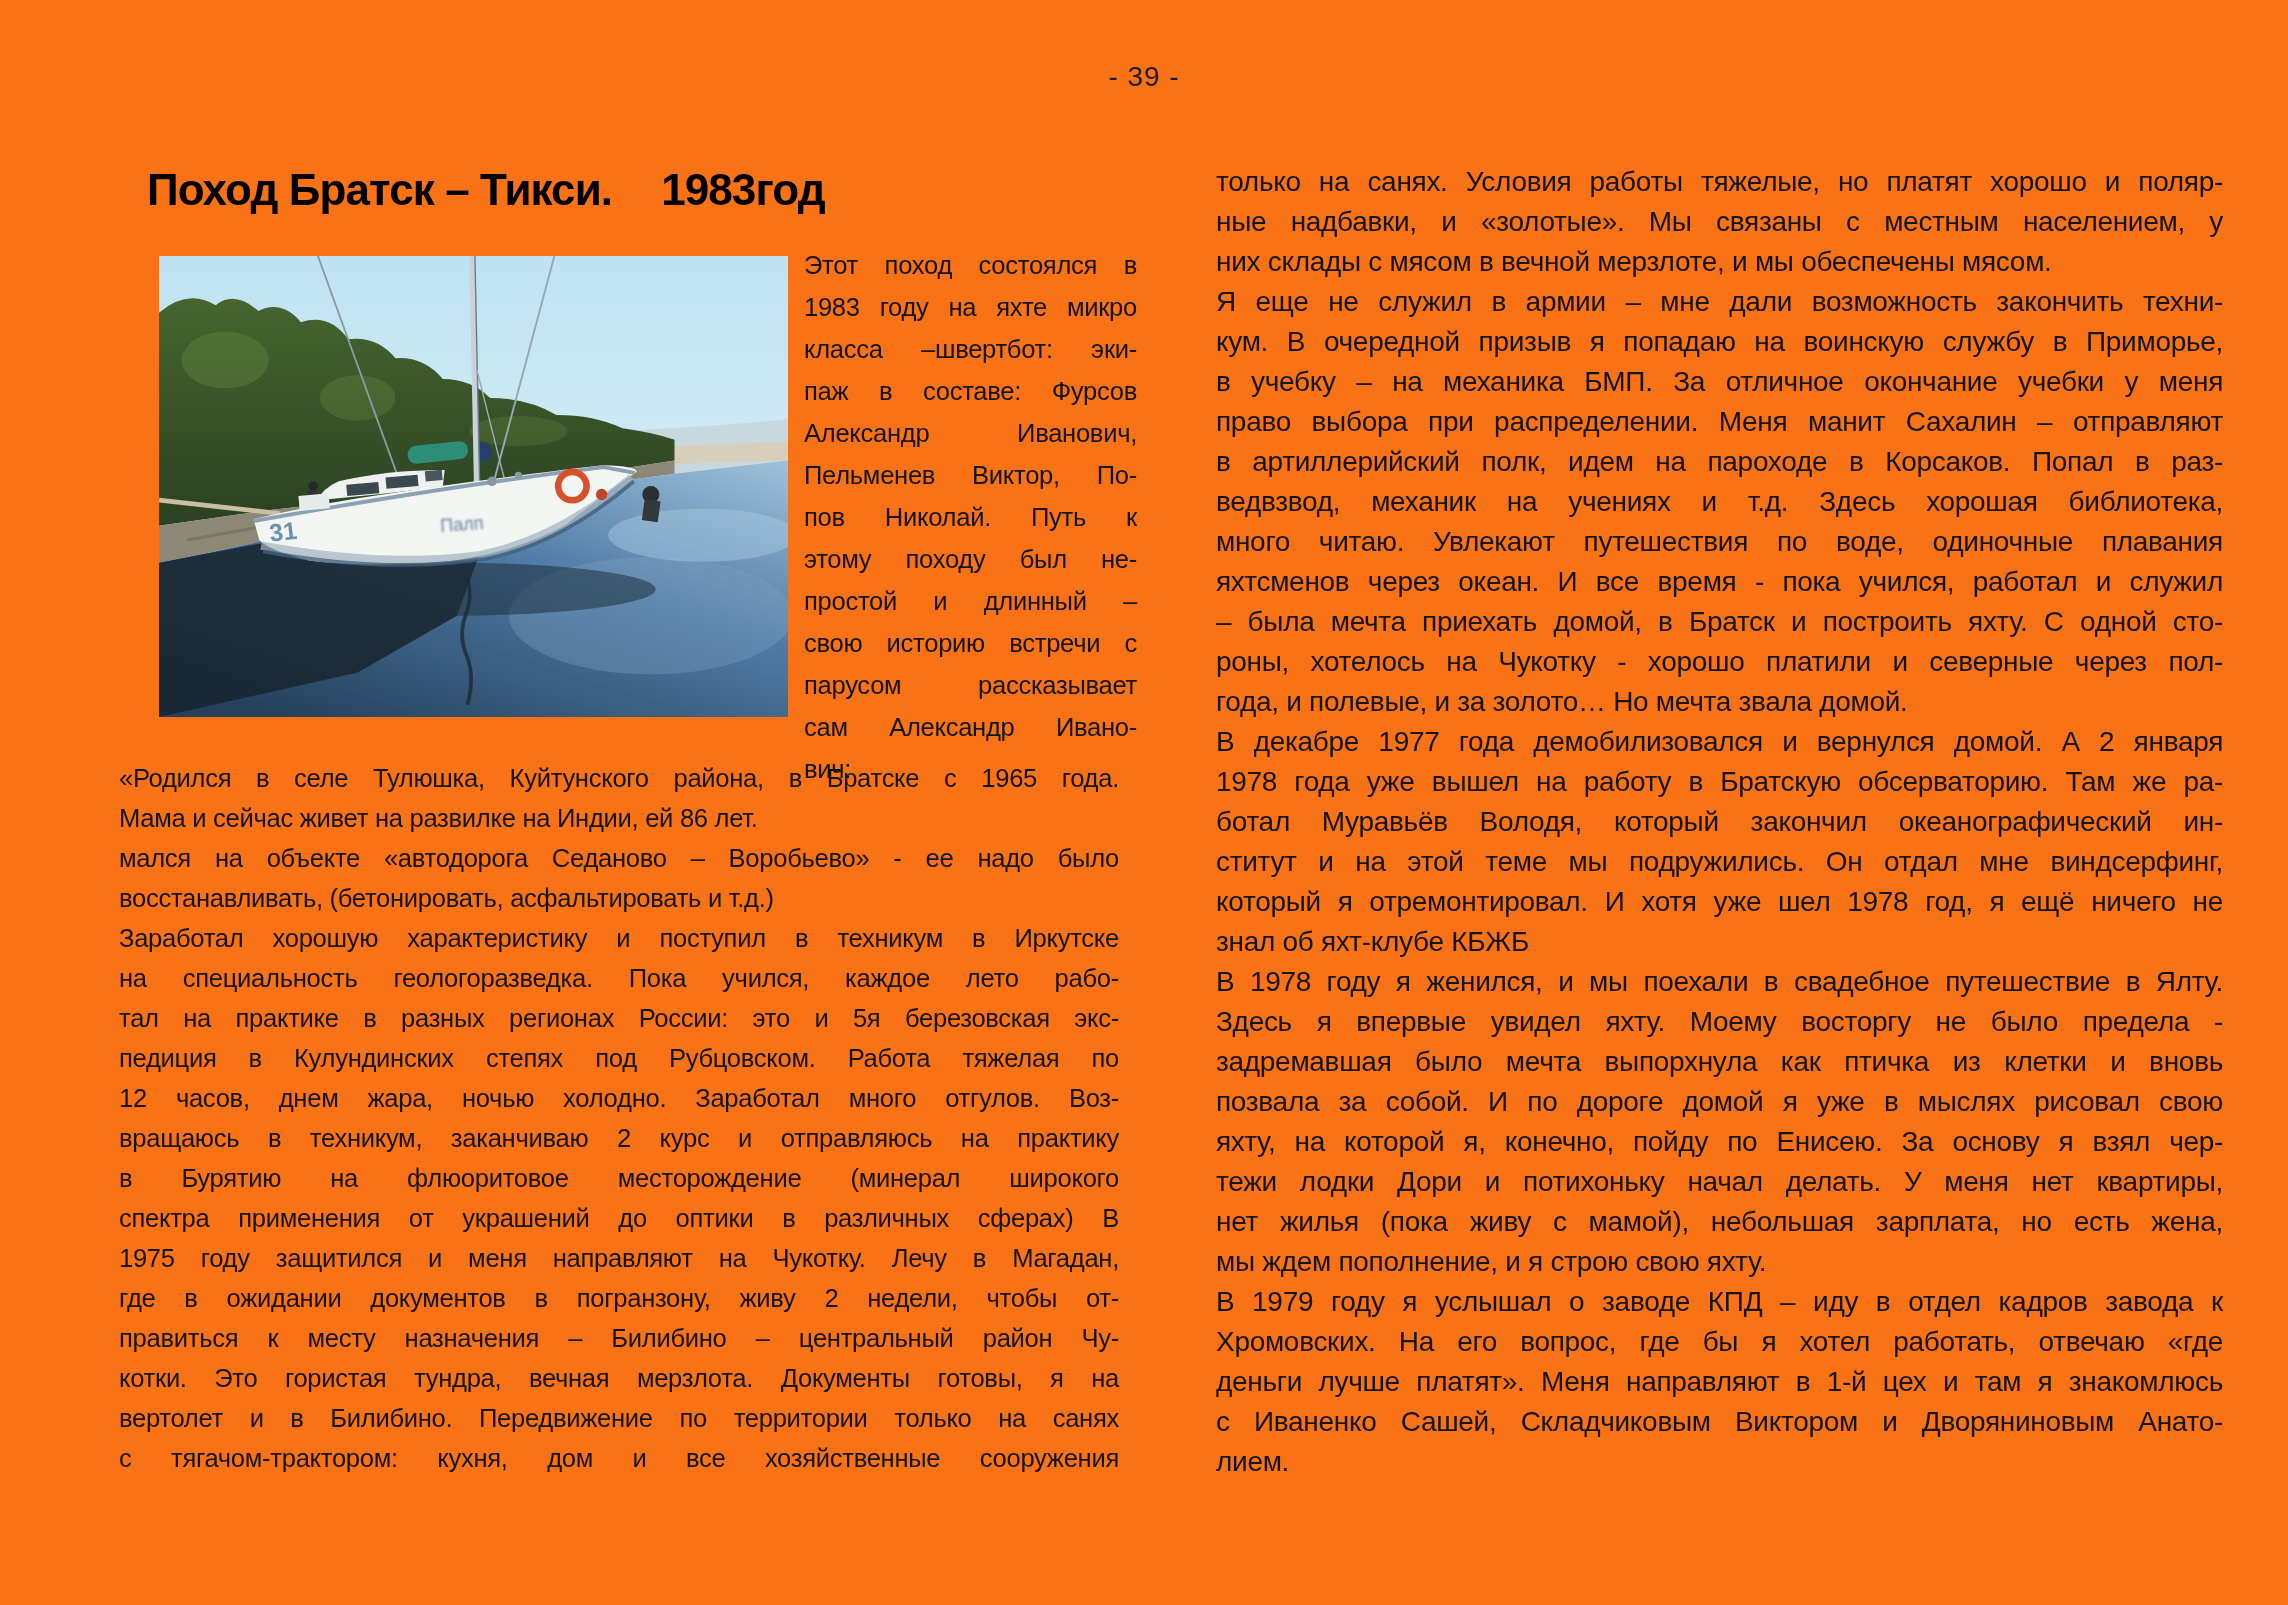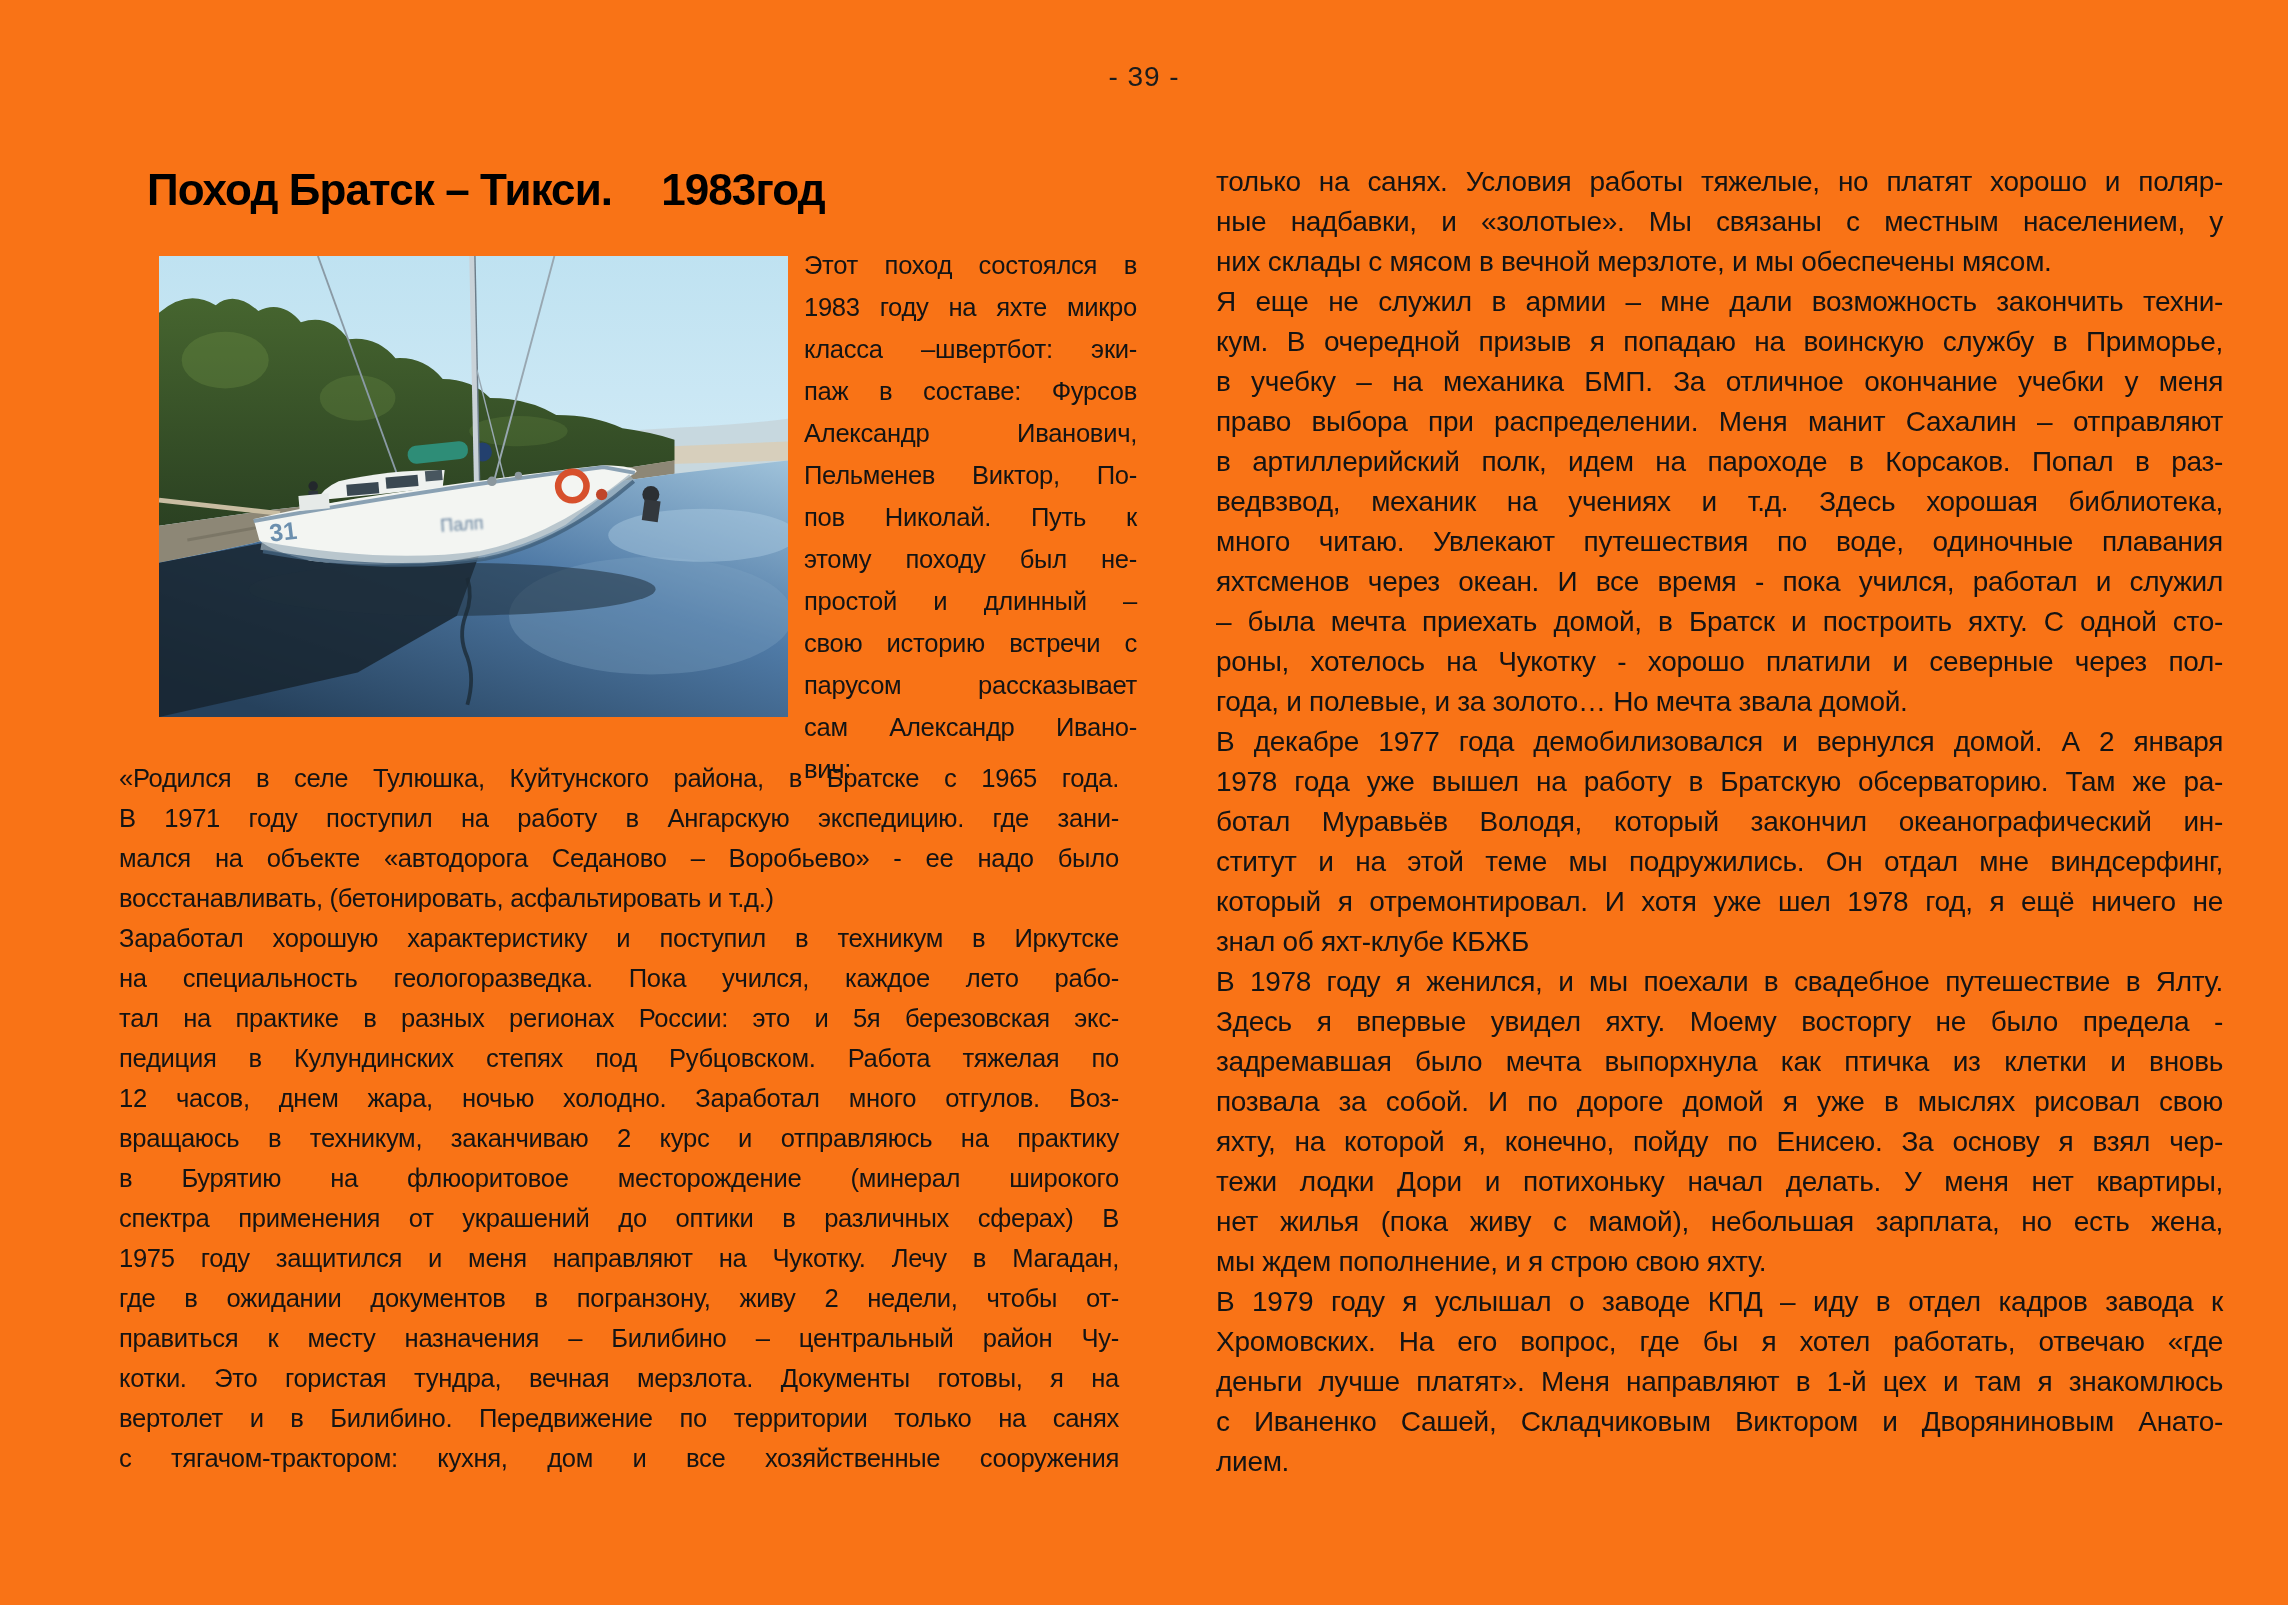--- a/index.html
+++ b/index.html
@@ -125,21 +125,21 @@
     <div class="textline jl">этому походу был не-</div>
     <div class="textline jl">простой и длинный –</div>
     <div class="textline jl">свою историю встречи с</div>
     <div class="textline jl">парусом рассказывает</div>
     <div class="textline jl">сам Александр Ивано-</div>
     <div class="textline ll">вич:</div>
   </div>
 
   <div class="colL">
     <div class="textline jl">«Родился в селе Тулюшка, Куйтунского района, в Братске с 1965 года.</div>
-    <div class="textline jl">В 1971 году поступил на работу в Ангарскую экспедицию. где зани-</div>
+    <div class="textline ll">Мама и сейчас живет на развилке на Индии, ей 86 лет.</div>
     <div class="textline jl">мался на объекте «автодорога Седаново – Воробьево» - ее надо было</div>
     <div class="textline ll">восстанавливать, (бетонировать, асфальтировать и т.д.)</div>
     <div class="textline jl">Заработал хорошую характеристику и поступил в техникум в Иркутске</div>
     <div class="textline jl">на специальность геологоразведка. Пока учился, каждое лето рабо-</div>
     <div class="textline jl">тал на практике в разных регионах России: это и 5я березовская экс-</div>
     <div class="textline jl">педиция в Кулундинских степях под Рубцовском.  Работа тяжелая по</div>
     <div class="textline jl">12 часов, днем жара, ночью холодно. Заработал много отгулов. Воз-</div>
     <div class="textline jl">вращаюсь в техникум, заканчиваю 2 курс и отправляюсь на практику</div>
     <div class="textline jl">в Бурятию на флюоритовое месторождение (минерал широкого</div>
     <div class="textline jl">спектра применения от украшений до оптики в различных сферах) В</div>

